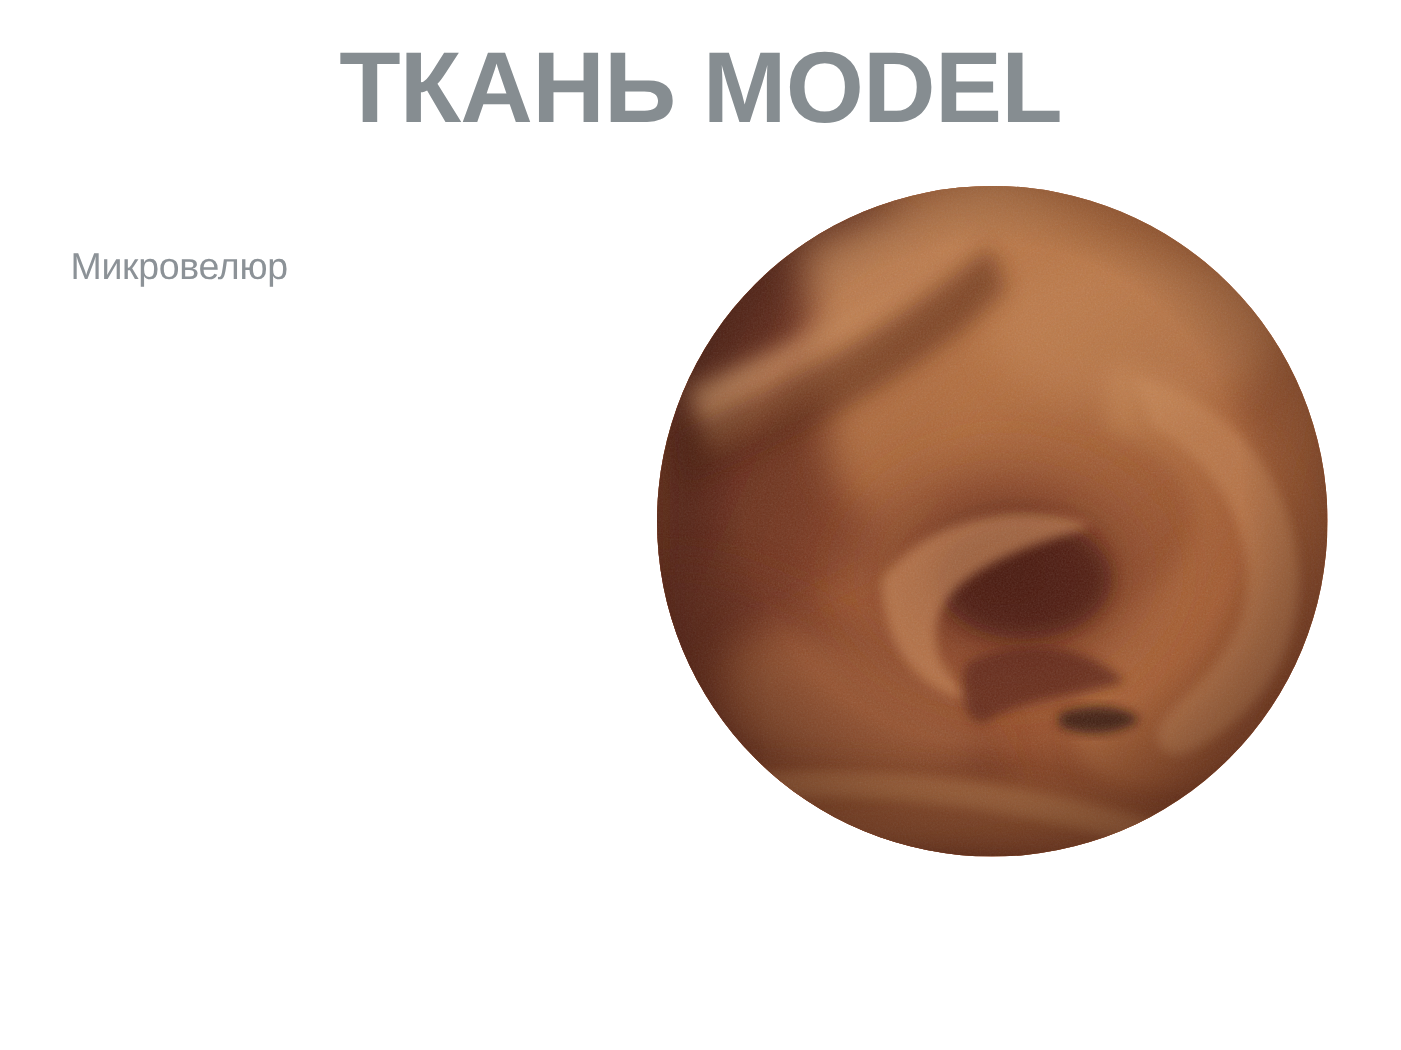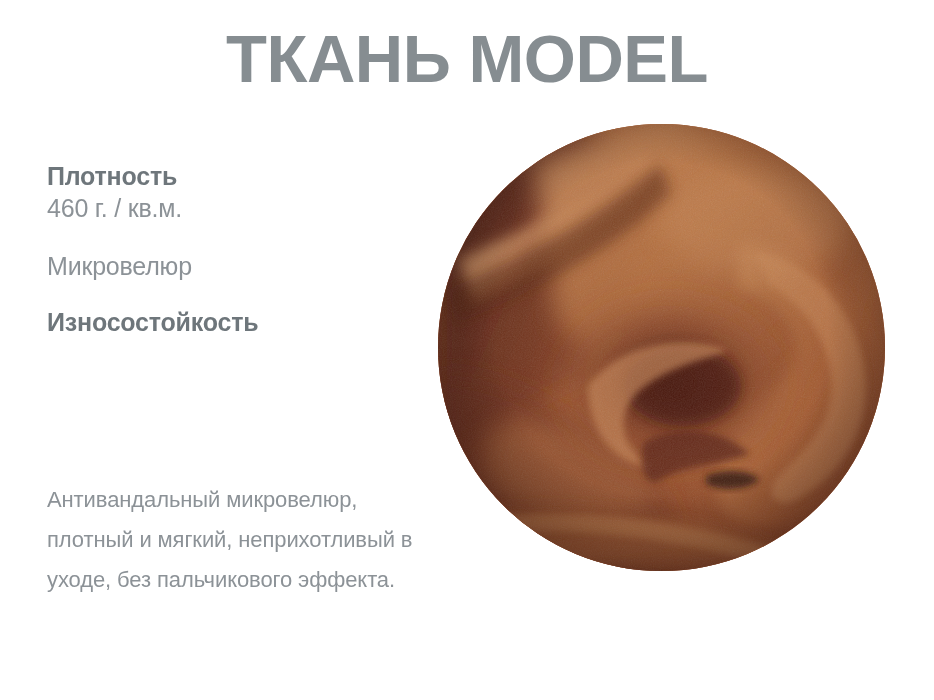--- a/index.html
+++ b/index.html
@@ -96,40 +96,32 @@
 </style>
 </head>
 <body>
 
 <div class="slide">
 
   <div class="title">ТКАНЬ MODEL</div>
 
   <div class="left-col">
 
-    <div class="spec">
-      <div class="spec-label">Плотность</div>
-      <div class="spec-value">
-        <span class="spec-value-line">460 г. / кв.м.</span>
-      </div>
-    </div>
 
     <div class="spec">
       <div class="spec-value">
         <span class="spec-value-line">Микровелюр</span>
       </div>
     </div>
 
     <div class="spec">
-      <div class="spec-label">Износостойкость</div>
     </div>
 
   </div>
 
-  <div class="description">Антивандальный микровелюр, плотный и мягкий, неприхотливый в уходе, без пальчикового эффекта.</div>
 
   <div class="fabric-circle">
     <svg class="fabric-svg" viewBox="0 0 447 447" preserveAspectRatio="xMidYMid slice">
       <defs>
 
         <radialGradient id="gBase" cx="58%" cy="30%" r="85%">
           <stop offset="0%" stop-color="#bd7946"></stop>
           <stop offset="38%" stop-color="#ac6438"></stop>
           <stop offset="70%" stop-color="#8e4726"></stop>
           <stop offset="100%" stop-color="#5e2717"></stop>

